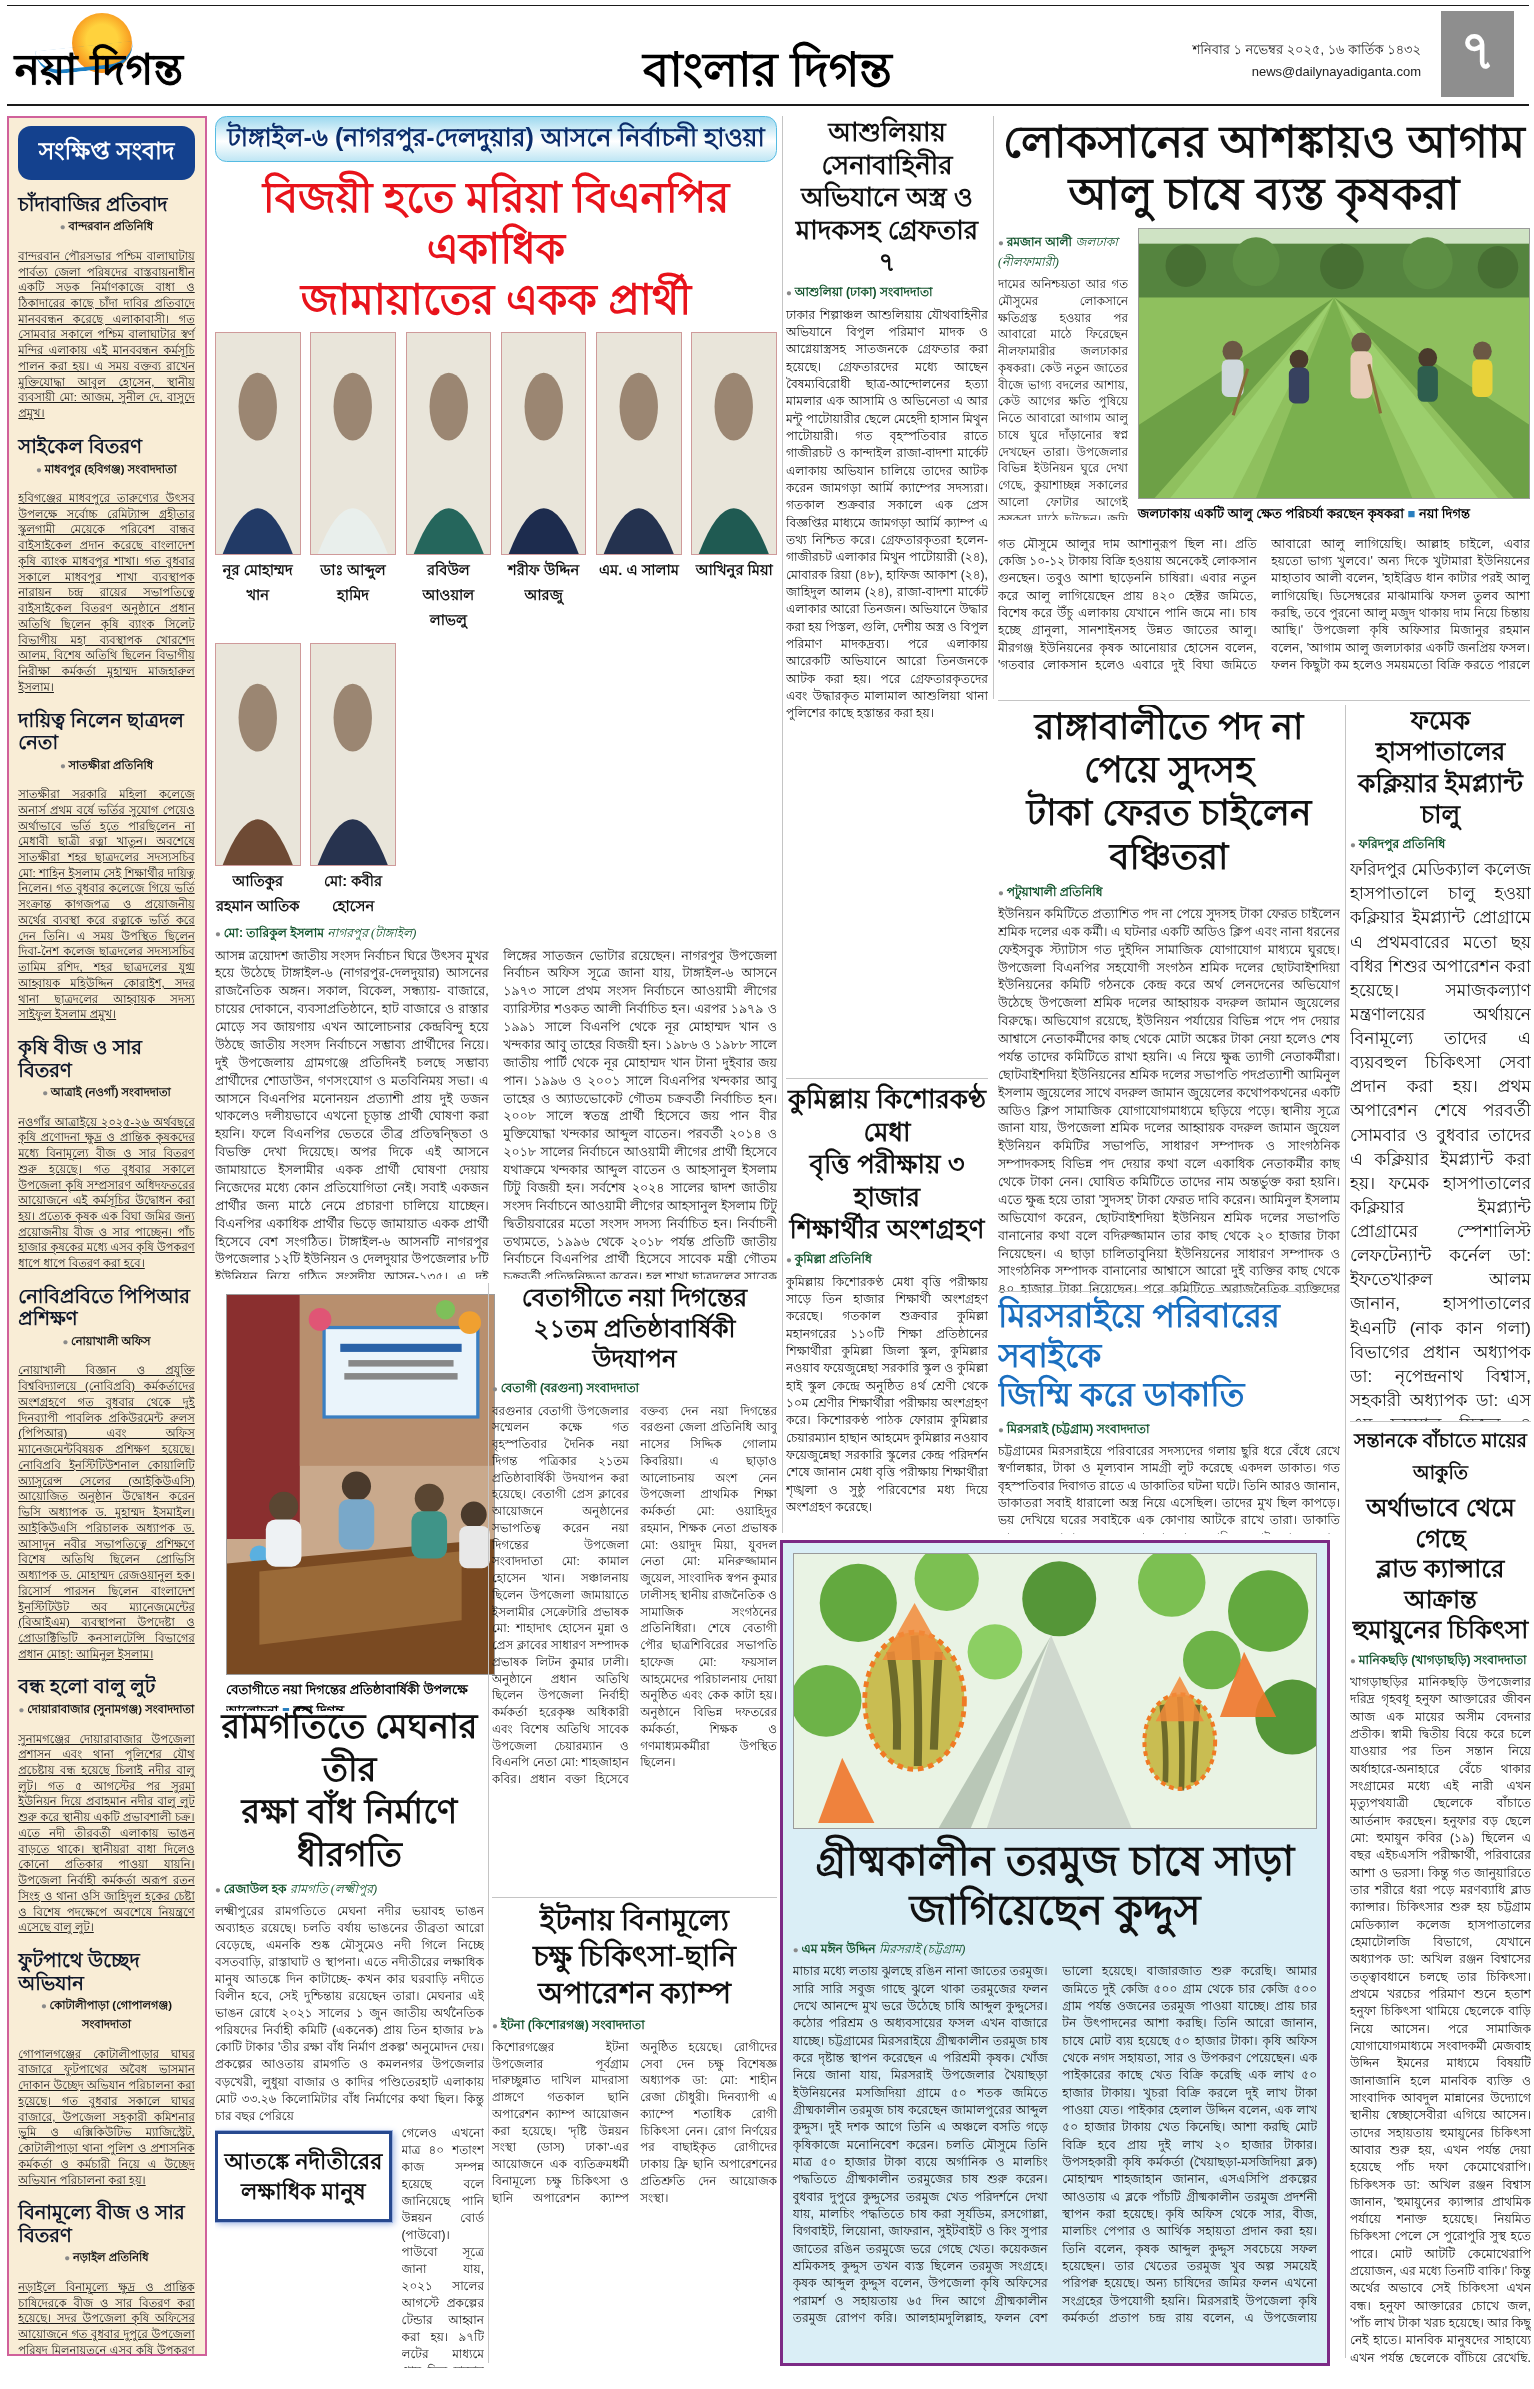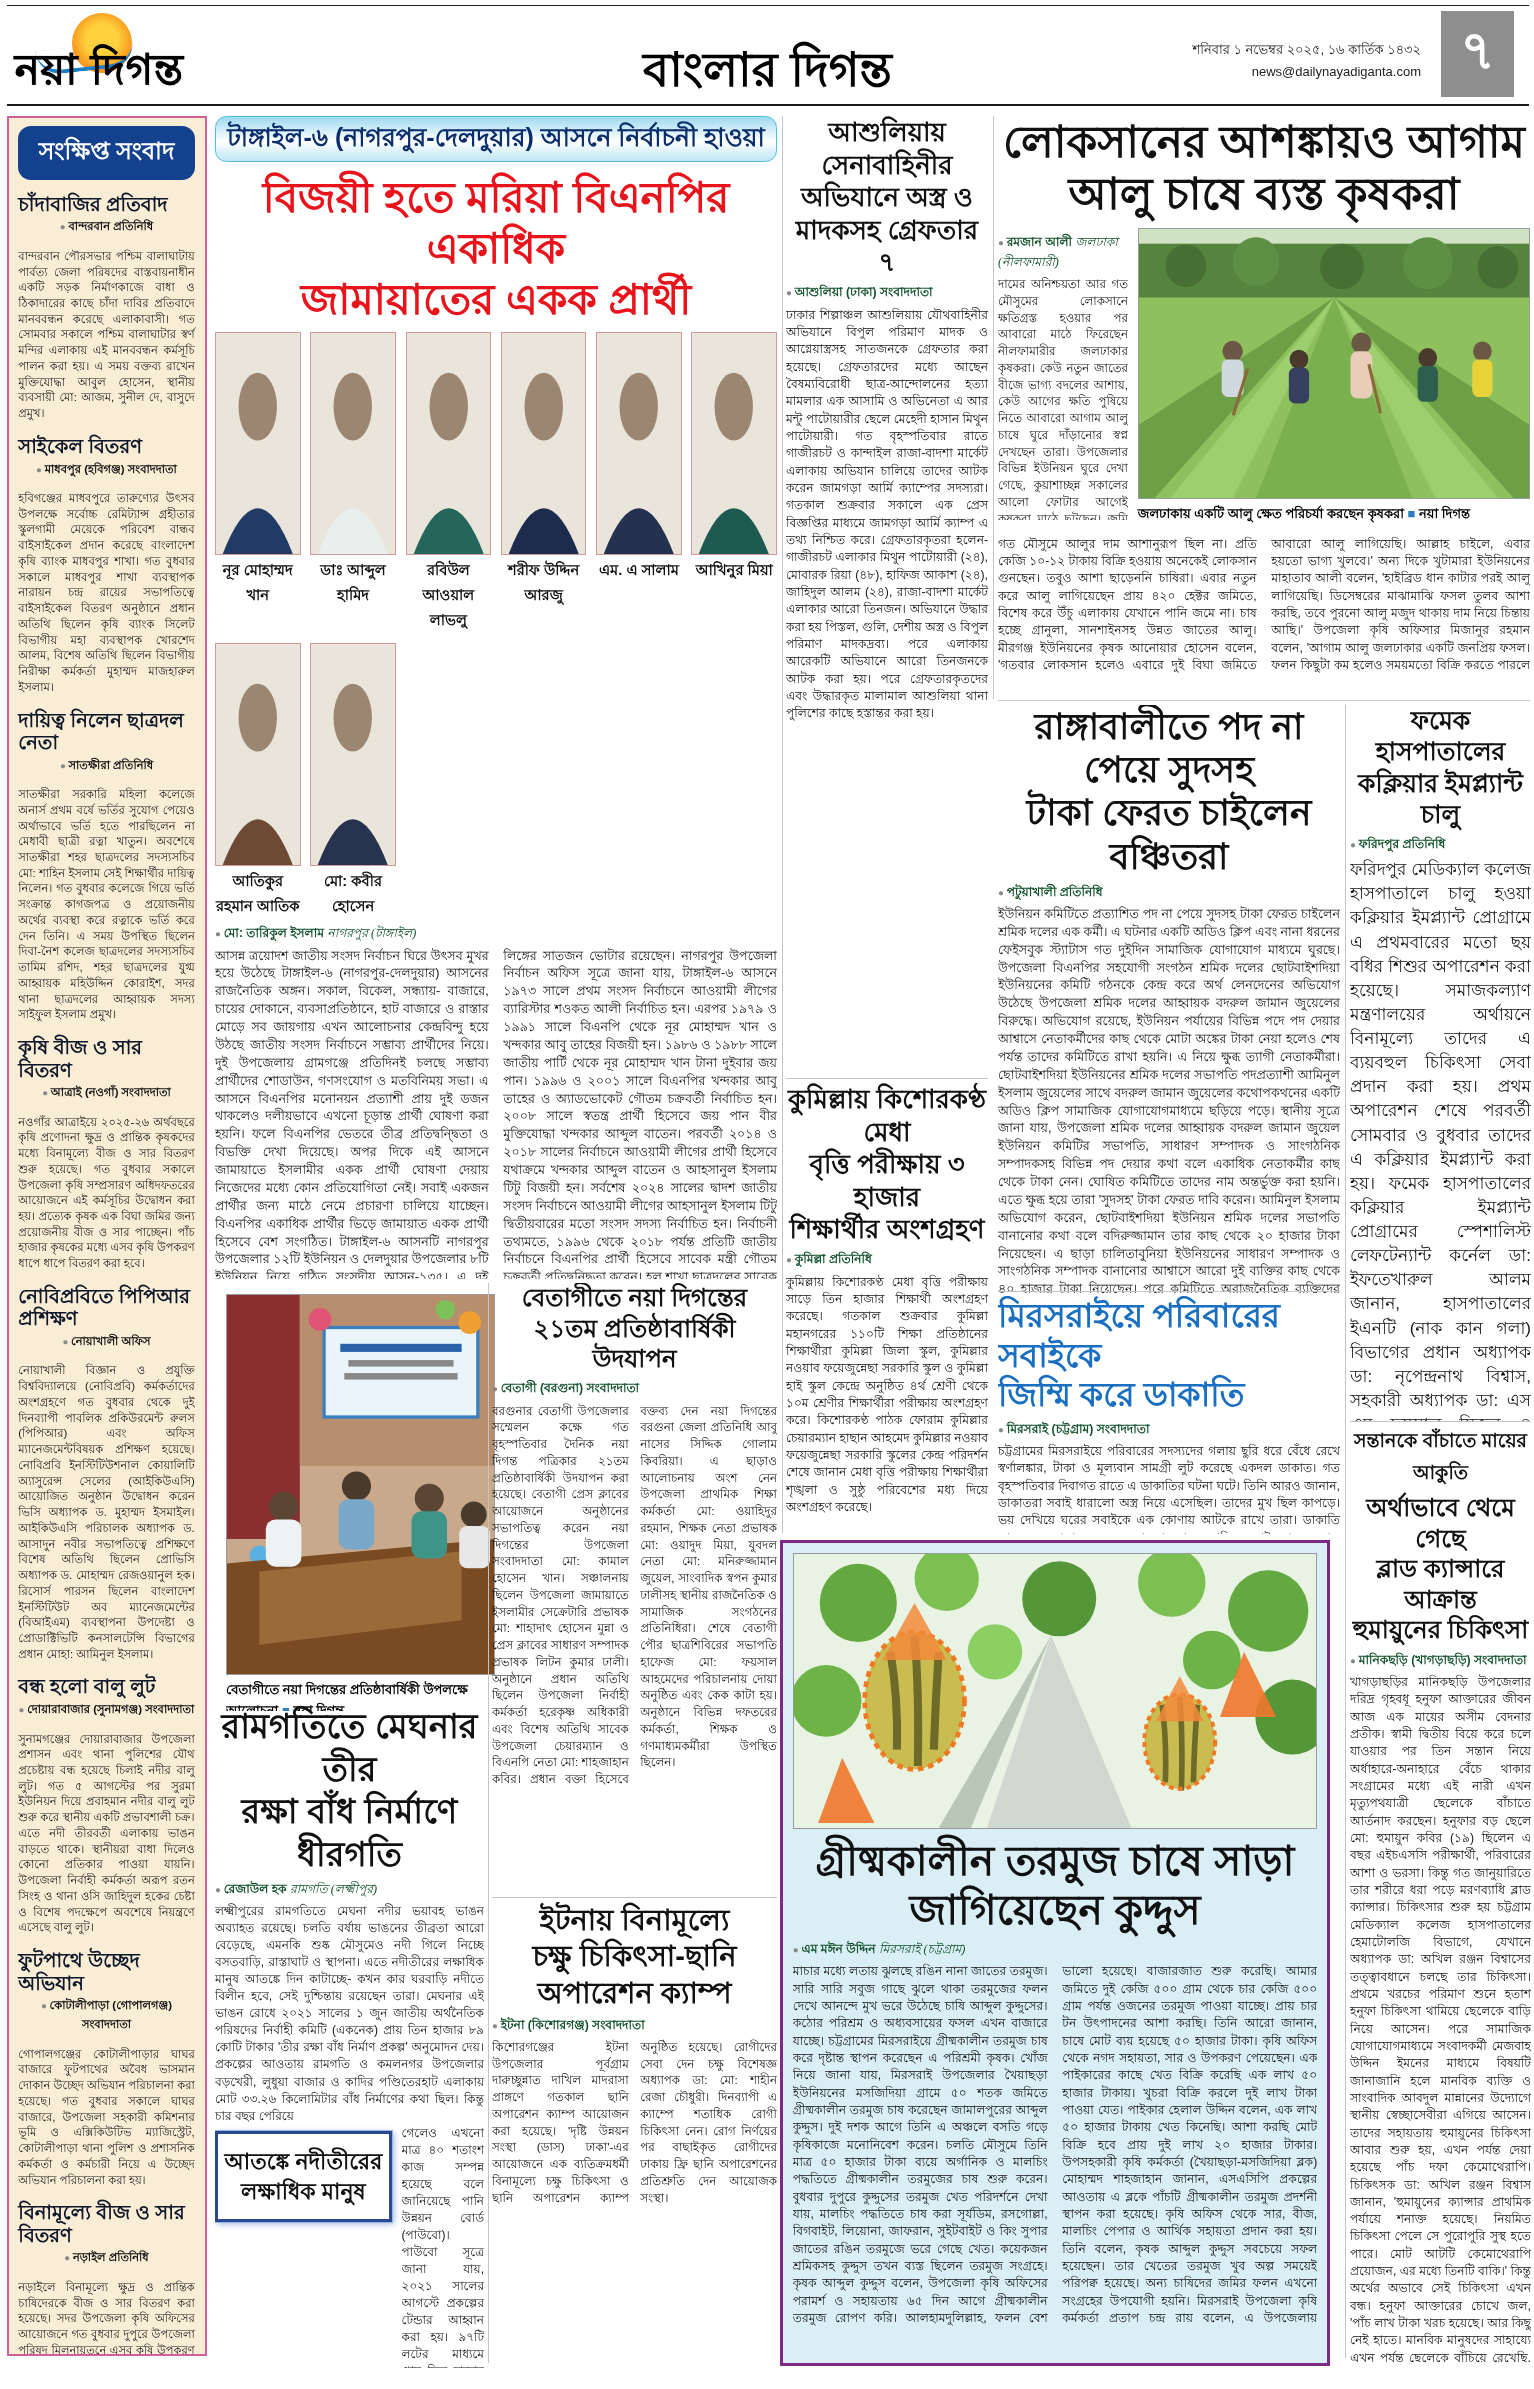--- a/index.html
+++ b/index.html
@@ -14,21 +14,21 @@
   .mast-text{position:absolute;left:0;top:24.4px;font-size:42px;font-weight:900;letter-spacing:0.8px;color:#000;text-shadow:0 0 0.8px #000;}
   .section-title{position:absolute;left:0;right:0;top:34px;text-align:center;font-size:47px;font-weight:900;color:#000;pointer-events:none;}
   .dateline{position:absolute;right:114px;top:39px;text-align:right;font-size:13px;line-height:1.7;color:#222;}
   .pagebox{position:absolute;right:21px;top:11.4px;width:73px;height:86px;background:#8e8e8e;color:#fff;display:flex;align-items:center;justify-content:center;font-size:54px;font-weight:bold;}
   
   .sidebar{position:absolute;left:6.5px;top:116px;width:200px;height:2240px;background:#f9edd6;border:2.4px solid #d0619b;box-sizing:border-box;padding:8.1px 9.8px;overflow:hidden;}
   .sb-pill{background:#14418e;color:#fff;border-radius:13px;text-align:center;font-size:23.6px;font-weight:800;padding:7.3px 0;margin-bottom:4.9px;}
   .sb-item h3{font-size:19.5px;font-weight:900;margin:13px 0 3.3px;color:#0f172a;line-height:1.15;}
   .sb-by{font-size:11.4px;font-weight:bold;margin:0 0 2.4px;text-align:center;}
   .sb-by::before{content:"● ";color:#8a8a8a;font-size:9.8px;}
-  .sb-body{font-size:11.4px;line-height:1.38;text-align:justify;color:#1a1a1a;}
+  .sb-body{font-size:11.4px;line-height:1.38;text-align:justify;color:#1a1a1a;text-decoration:underline;}
   
   .art{position:absolute;box-sizing:border-box;overflow:hidden;}
   .pre{white-space:pre-line;}
   .by{font-size:12.2px;margin:4.9px 0 3.3px;color:#14532d;}
   .by::before{content:"● ";color:#888;font-size:9.8px;}
   .by b{font-weight:800;}
   .by i{font-family:"Liberation Serif",serif;font-style:italic;}
   .body{font-size:12.6px;line-height:1.42;text-align:justify;color:#151515;overflow:hidden;}
   .cols2{column-count:2;column-gap:14.7px;}
   .cap{font-size:13px;font-weight:bold;margin-top:4.9px;color:#000;}
@@ -72,21 +72,21 @@
   
   .mirsarai{left:998px;top:1296px;width:342px;height:238px;}
   .mirsarai h2{margin:0;text-align:left;font-size:33px;line-height:1.2;font-weight:900;color:#1a6fc0;}
   .mirsarai .body{height:127px;font-size:12.2px;}
   
   .betagi-photo{left:215px;top:1283px;width:269px;height:417px;}
   .betagi{left:492px;top:1283px;width:285px;height:611px;}
   .betagi .colhead{font-size:24.4px;}
   .betagi .body{height:462px;font-size:11.8px;column-count:2;column-gap:11.4px;}
   .itna{left:492px;top:1902px;width:285px;height:466px;}
-  .itna .colhead{font-size:29px;}
+  .itna .colhead{font-size:29px;font-family:Liberation Serif, serif;}
   .itna .body{height:334px;font-size:11.8px;column-count:2;column-gap:11.4px;}
   .ramgati{left:215px;top:1705px;width:269px;height:663px;}
   .ramgati h1{margin:0;text-align:center;font-size:34px;line-height:1.25;font-weight:900;}
   .ramgati .body{font-size:12px;}
   .quote{float:left;width:161px;margin:6.5px 9.8px 4.9px 0;border:3.3px solid #27498f;outline:1.6px solid #9fb4e0;background:#fff;
          padding:13px 4.9px;text-align:center;font-size:22px;font-weight:900;line-height:1.35;box-shadow:2.4px 2.4px 6.5px #9fb4e0;}
   
   .watermelon{left:780px;top:1540px;width:550px;height:826px;background:#daeef6;border:3.3px solid #7c2a85;padding:9.8px;}
   .watermelon h1{margin:8.1px 0 1.6px;text-align:center;font-size:41px;line-height:1.2;font-weight:900;}
   .watermelon .body{height:368px;font-size:12.2px;}

